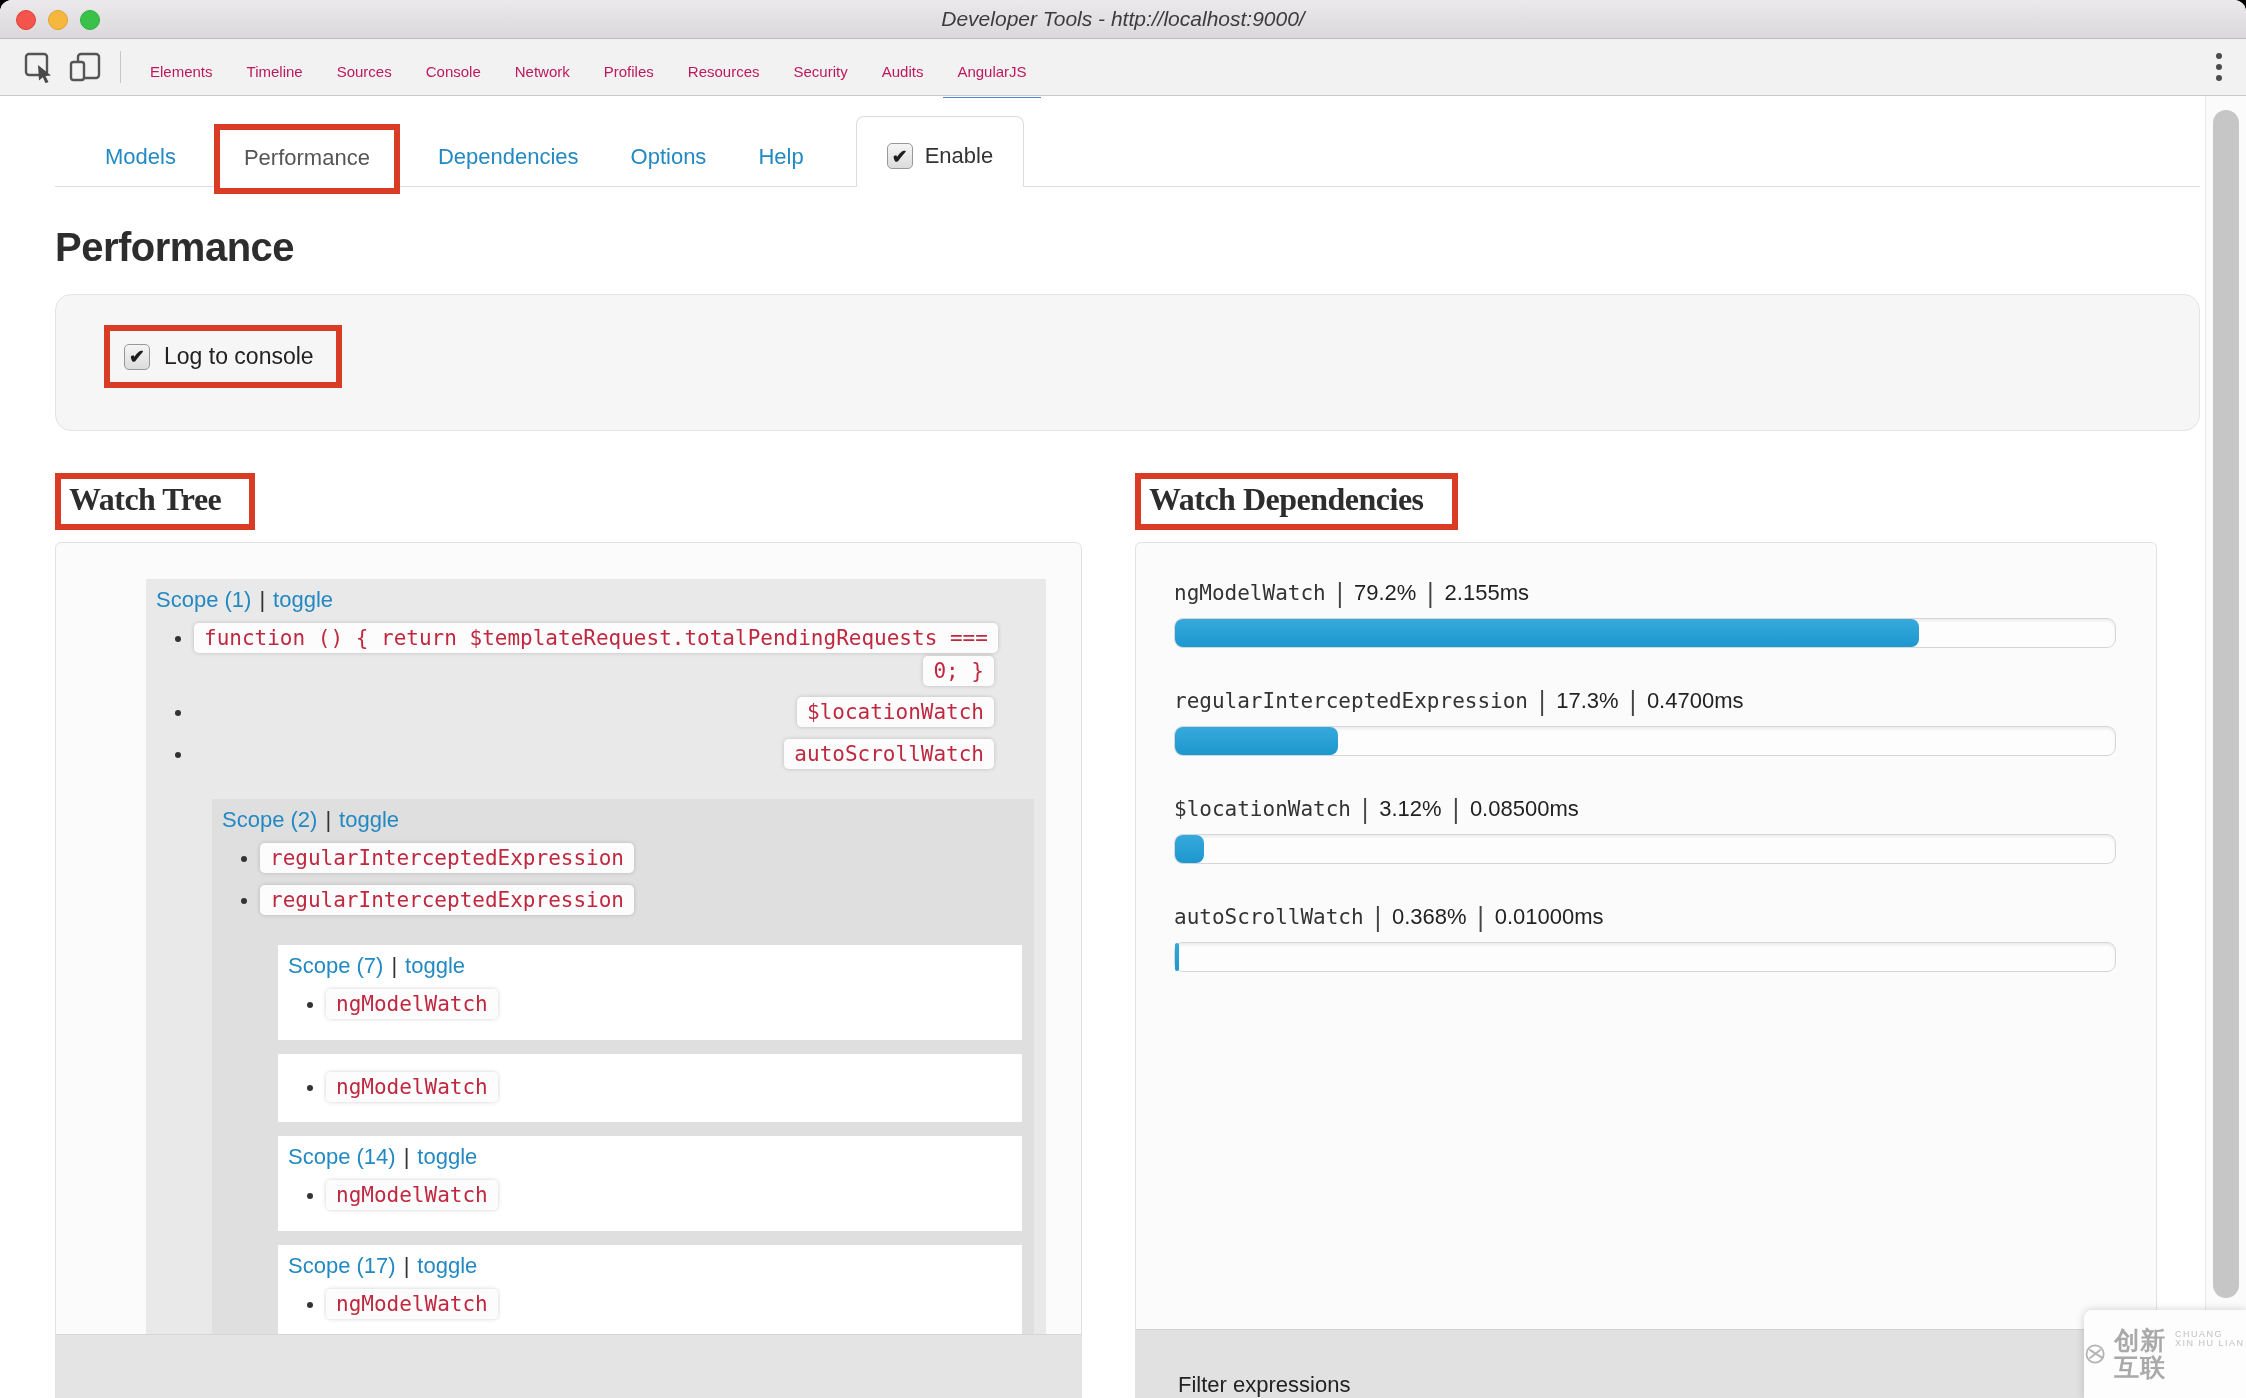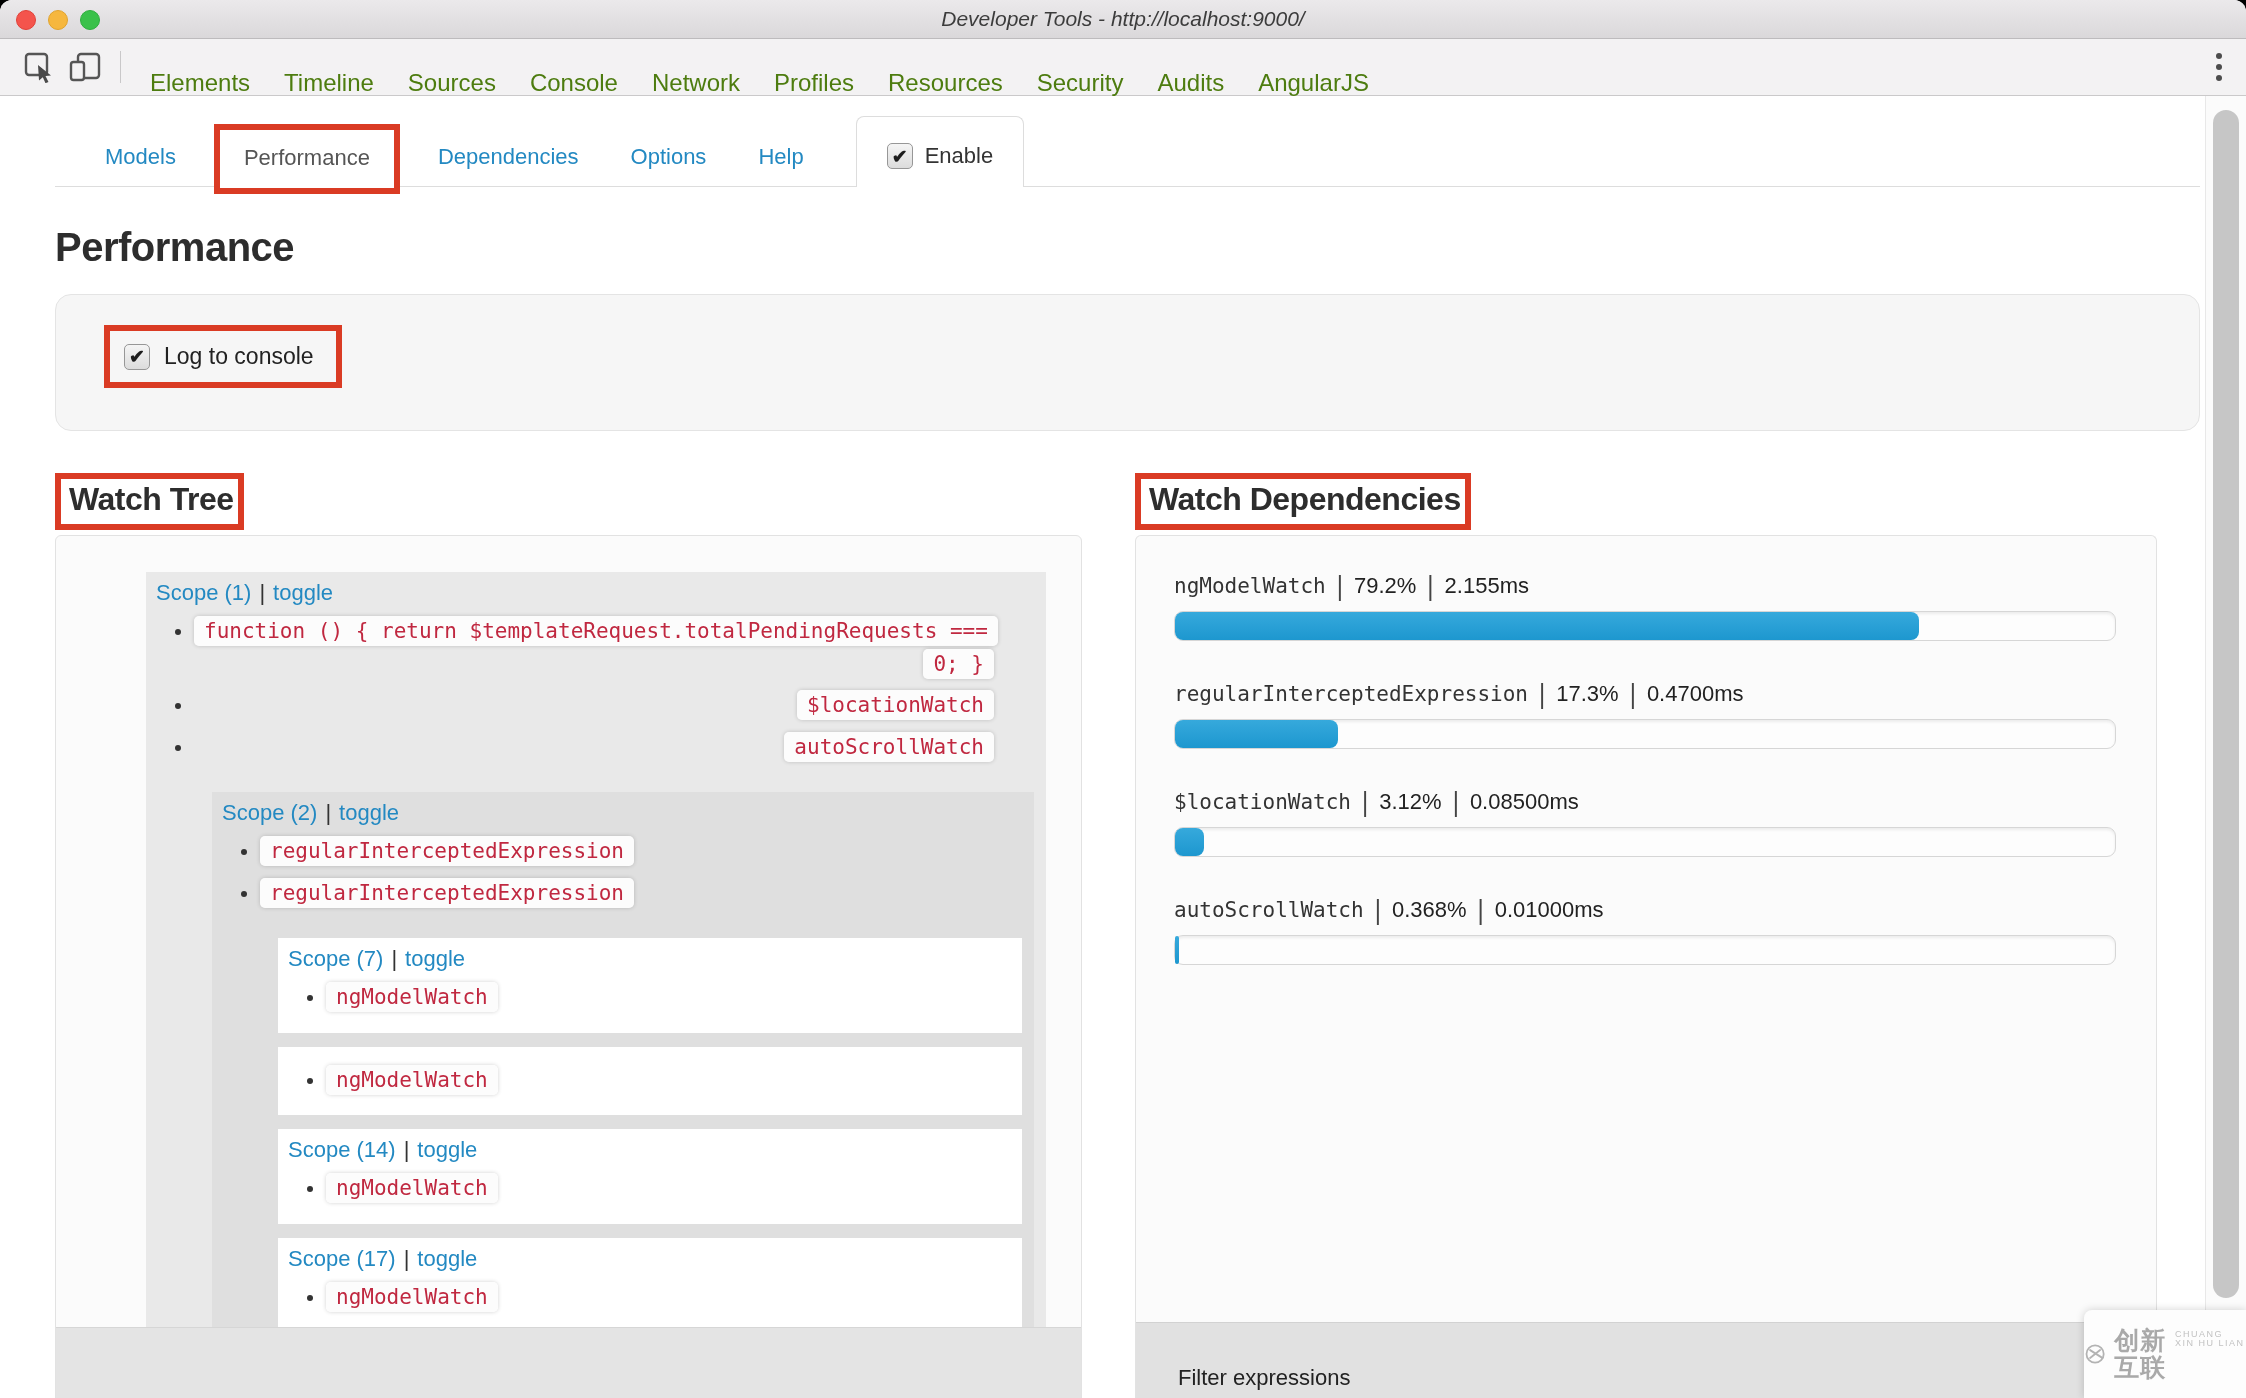--- a/index.html
+++ b/index.html
@@ -13,21 +13,21 @@
   .light.red{background:#f4544c;border:1px solid #e04138;}
   .light.yellow{background:#f6b73e;border:1px solid #e0a32e;}
   .light.green{background:#3ac14a;border:1px solid #2fae3e;}
   .title-text{position:absolute;left:0;right:0;top:7px;text-align:center;font-size:21px;color:#3c3c3c;}
 
   
   .toolbar{display:flex;align-items:center;height:56px;background:#f3f2f3;border-bottom:1px solid #cac9ca;padding-left:16px;}
   .tool-icon{width:34px;height:34px;display:flex;align-items:center;justify-content:center;margin:0 6px;cursor:pointer;}
   .tool-sep{width:1px;height:32px;background:#c9c8c9;margin:0 12px;}
   .dt-tabs{display:flex;height:100%;}
-  .dt-tab{position:relative;display:flex;align-items:center;height:100%;padding:16px 17px;font-size:24px;color:#4d7c0f;cursor:pointer;}
+  .dt-tab{position:relative;display:flex;align-items:center;height:100%;padding:4px 17px;font-size:15px;color:#be185d;cursor:pointer;}
   .dt-tab.active::after{content:"";position:absolute;left:3px;right:3px;bottom:0;height:6px;background:#4e7fe1;}
   .kebab{margin-left:auto;margin-right:20px;display:flex;flex-direction:column;gap:5px;cursor:pointer;padding:4px;}
   .kebab i{width:6px;height:6px;border-radius:50%;background:#4c4c4c;}
 
   
   .content{position:relative;height:1303px;background:#fff;padding:0 46px 0 55px;box-sizing:border-box;}
 
   
   .subtabs{display:flex;align-items:flex-end;border-bottom:1px solid #ddd;padding:18px 0 0 24px;margin-top:2px;}
   .subtab-link{font-size:22px;color:#2389c2;padding:16px 12px;margin:0 14px;cursor:pointer;text-decoration:none;}
@@ -39,21 +39,21 @@
 
   
   h1.page-h{font-size:40px;font-weight:bold;color:#2d2d2d;margin:38px 0 24px 0;letter-spacing:-0.5px;}
   .well{background:#f6f6f6;border:1px solid #e4e4e4;border-radius:16px;padding:30px 26px 42px;}
   .log-box{display:inline-flex;align-items:center;gap:14px;border:6px solid #da3b24;padding:12px 22px 12px 14px;margin-left:22px;font-size:23px;color:#222;background:transparent;}
 
   
   .cols{display:flex;gap:53px;margin-top:42px;}
   .col-left{width:1027px;flex:none;}
   .col-right{width:1022px;flex:none;}
-  .h2-box{display:inline-block;border:6px solid #da3b24;padding:2px 4px 6px 8px;margin-bottom:5px;}
+  .h2-box{display:inline-block;border:6px solid #da3b24;padding:2px 28px 6px 8px;margin-bottom:12px;font-family:Liberation Serif, serif;}
   h2.sec-h{font-size:32px;font-weight:bold;color:#2d2d2d;margin:0;letter-spacing:-0.5px;}
 
   
   .panel{position:relative;background:#fbfbfb;border:1px solid #e2e2e2;border-radius:6px;box-sizing:border-box;}
   .panel.left{height:898px;overflow:hidden;}
   .tree-wrap{padding:36px 35px 0 90px;}
   .scope-node{padding:8px 0 10px;}
   .scope-node.d0{background:#e9e9e9;}
   .scope-node.d1{background:#dfdfdf;}
   .scope-node.d2{background:#ffffff;}

